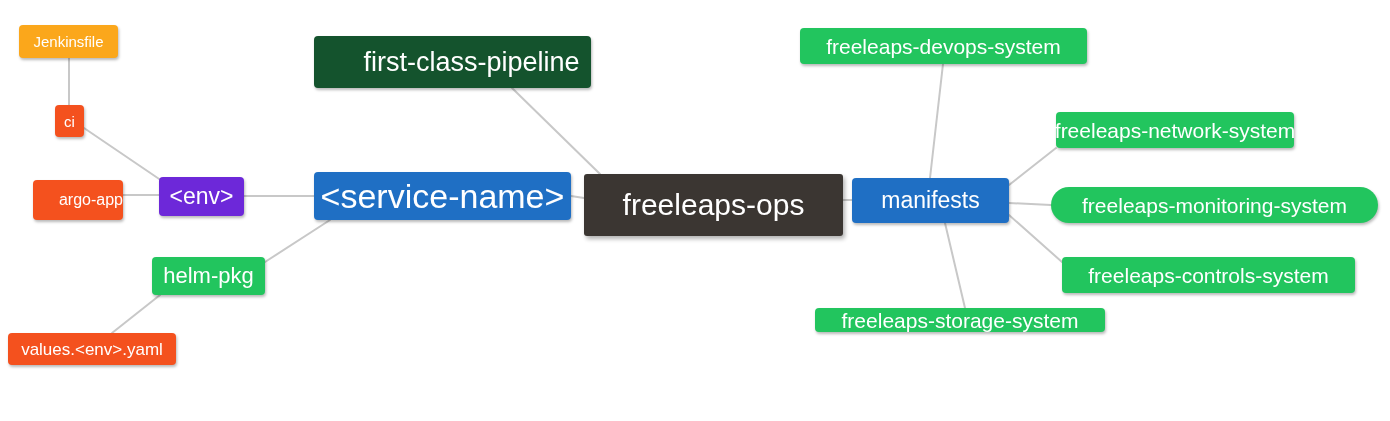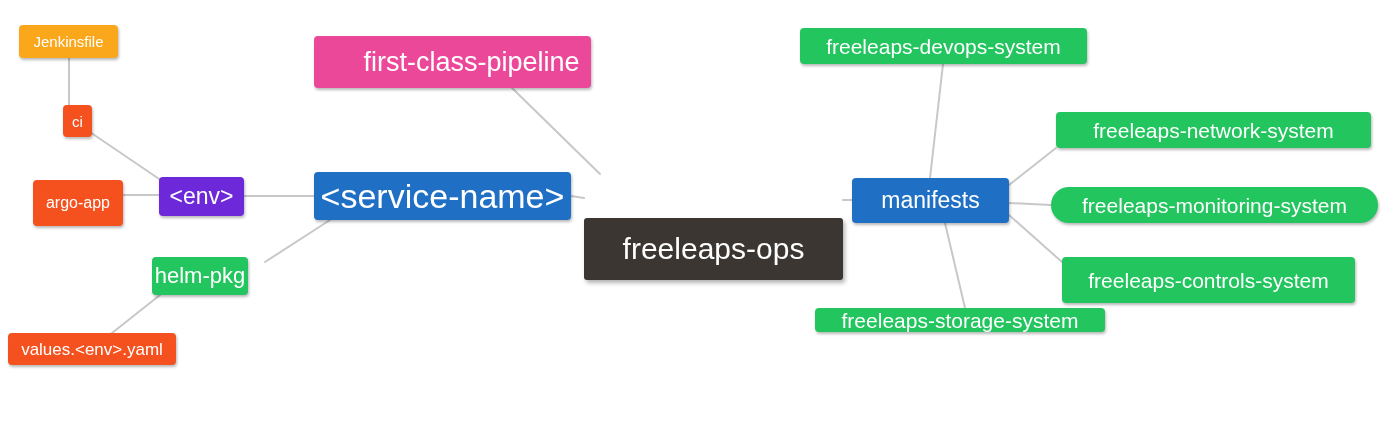--- a/index.html
+++ b/index.html
@@ -50,25 +50,23 @@
     border-radius: 4px;
     white-space: nowrap;
     line-height: 1;
     box-shadow: 1px 2px 3px rgba(0,0,0,0.28);
     letter-spacing: 0px;
     user-select: none;
   }
   .node.root {
     border-radius: 3px;
     box-shadow: 2px 3px 4px rgba(0,0,0,0.30);
-    margin-top: 44px;
   }
   .node.tiny {
     border-radius: 4px;
-    margin-left: 8px;
   }
 </style>
 </head>
 <body>
 
 <div id="mindmap-canvas">
   <svg id="edge-layer" viewBox="0 0 1390 421" width="1390" height="421" xmlns="http://www.w3.org/2000/svg">
       <line x1="584" y1="198" x2="571" y2="196" stroke="#c8c8c8" stroke-width="2" stroke-linecap="round"></line>
       <line x1="600" y1="174" x2="512" y2="88" stroke="#c8c8c8" stroke-width="2" stroke-linecap="round"></line>
       <line x1="843" y1="200" x2="852" y2="200" stroke="#c8c8c8" stroke-width="2" stroke-linecap="round"></line>
@@ -84,53 +82,53 @@
       <line x1="1009" y1="215" x2="1062" y2="262" stroke="#c8c8c8" stroke-width="2" stroke-linecap="round"></line>
       <line x1="945" y1="223" x2="965" y2="308" stroke="#c8c8c8" stroke-width="2" stroke-linecap="round"></line>
     </svg>
   <div id="node-layer">
       <div class="node root" style="left: 584px; top: 174px; width: 259px; height: 62px; background: rgb(59, 54, 50); color: rgb(255, 255, 255); font-size: 30px;">
         <span>freeleaps-ops</span>
       </div>
       <div class="node" style="left: 314px; top: 172px; width: 257px; height: 48px; background: rgb(31, 111, 196); color: rgb(255, 255, 255); font-size: 34px;">
         <span>&lt;service-name&gt;</span>
       </div>
-      <div class="node" style="left: 314px; top: 36px; width: 277px; height: 52px; background: #ec4899; color: rgb(255, 255, 255); font-size: 27px; padding-left: 38px;">
+      <div class="node" style="left: 314px; top: 36px; width: 277px; height: 52px; background: #14532d; color: rgb(255, 255, 255); font-size: 27px; padding-left: 38px;">
         <span>first-class-pipeline</span>
       </div>
       <div class="node" style="left: 852px; top: 178px; width: 157px; height: 45px; background: rgb(31, 111, 196); color: rgb(255, 255, 255); font-size: 23px;">
         <span>manifests</span>
       </div>
       <div class="node" style="left: 159px; top: 177px; width: 85px; height: 39px; background: #6d28d9; color: rgb(255, 255, 255); font-size: 23px;">
         <span>&lt;env&gt;</span>
       </div>
-      <div class="node" style="left: 152px; top: 257px; width: 96px; height: 38px; background: rgb(34, 197, 94); color: rgb(255, 255, 255); font-size: 22px;">
+      <div class="node" style="left: 152px; top: 257px; width: 113px; height: 38px; background: rgb(34, 197, 94); color: rgb(255, 255, 255); font-size: 22px;">
         <span>helm-pkg</span>
       </div>
       <div class="node" style="left: 19px; top: 25px; width: 99px; height: 33px; background: rgb(251, 167, 27); color: rgb(255, 255, 255); font-size: 15px;">
         <span>Jenkinsfile</span>
       </div>
       <div class="node tiny" style="left: 55px; top: 105px; width: 29px; height: 32px; background: rgb(244, 81, 30); color: rgb(255, 255, 255); font-size: 15px;">
         <span>ci</span>
       </div>
-      <div class="node" style="left: 33px; top: 180px; width: 90px; height: 46px; background: rgb(244, 81, 30); color: rgb(255, 255, 255); font-size: 16px;">
+      <div class="node" style="left: 33px; top: 180px; width: 90px; height: 40px; background: rgb(244, 81, 30); color: rgb(255, 255, 255); font-size: 16px; justify-content: flex-end;">
         <span>argo-app</span>
       </div>
       <div class="node" style="left: 8px; top: 333px; width: 168px; height: 32px; background: rgb(244, 81, 30); color: rgb(255, 255, 255); font-size: 17px;">
         <span>values.&lt;env&gt;.yaml</span>
       </div>
       <div class="node" style="left: 800px; top: 28px; width: 287px; height: 36px; background: rgb(34, 197, 94); color: rgb(255, 255, 255); font-size: 21px;">
         <span>freeleaps-devops-system</span>
       </div>
-      <div class="node" style="left: 1056px; top: 112px; width: 315px; height: 36px; background: rgb(34, 197, 94); color: rgb(255, 255, 255); font-size: 21px;">
+      <div class="node" style="left: 1056px; top: 112px; width: 238px; height: 36px; background: rgb(34, 197, 94); color: rgb(255, 255, 255); font-size: 21px;">
         <span>freeleaps-network-system</span>
       </div>
       <div class="node" style="left: 1051px; top: 187px; width: 327px; height: 36px; background: rgb(34, 197, 94); color: rgb(255, 255, 255); font-size: 21px; border-radius: 18px;">
         <span>freeleaps-monitoring-system</span>
       </div>
-      <div class="node" style="left: 1062px; top: 257px; width: 293px; height: 46px; background: rgb(34, 197, 94); color: rgb(255, 255, 255); font-size: 21px;">
+      <div class="node" style="left: 1062px; top: 257px; width: 293px; height: 36px; background: rgb(34, 197, 94); color: rgb(255, 255, 255); font-size: 21px;">
         <span>freeleaps-controls-system</span>
       </div>
       <div class="node" style="left: 815px; top: 308px; width: 290px; height: 24px; background: rgb(34, 197, 94); color: rgb(255, 255, 255); font-size: 21px;">
         <span>freeleaps-storage-system</span>
       </div>
     </div>
 </div>
 
 </body></html>

